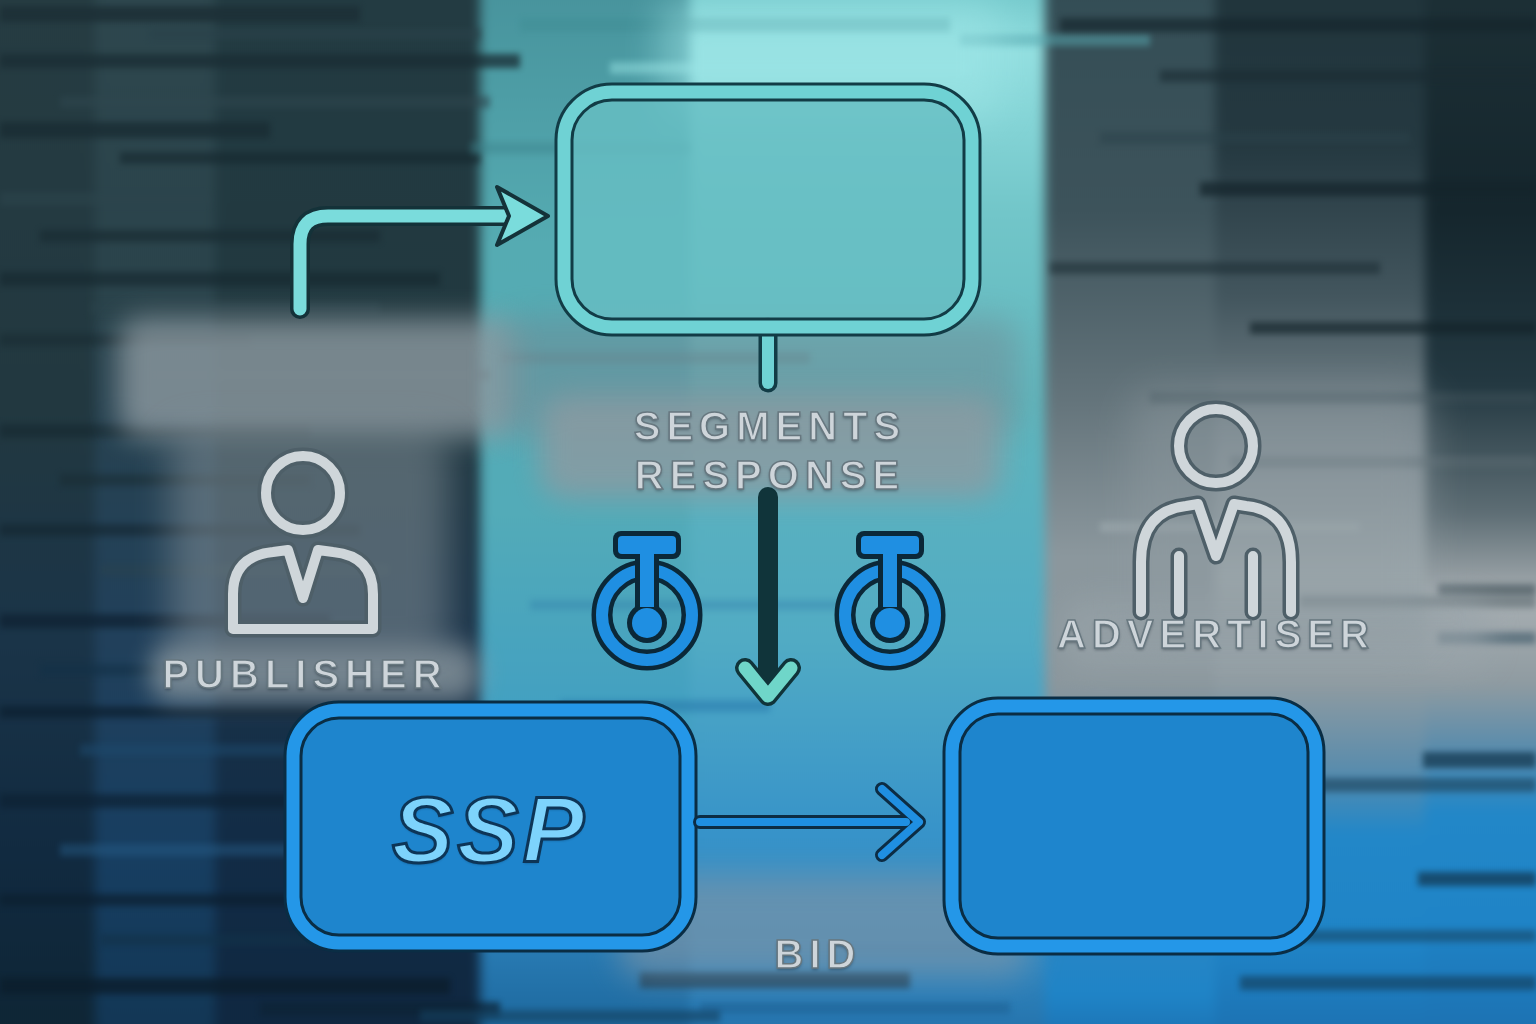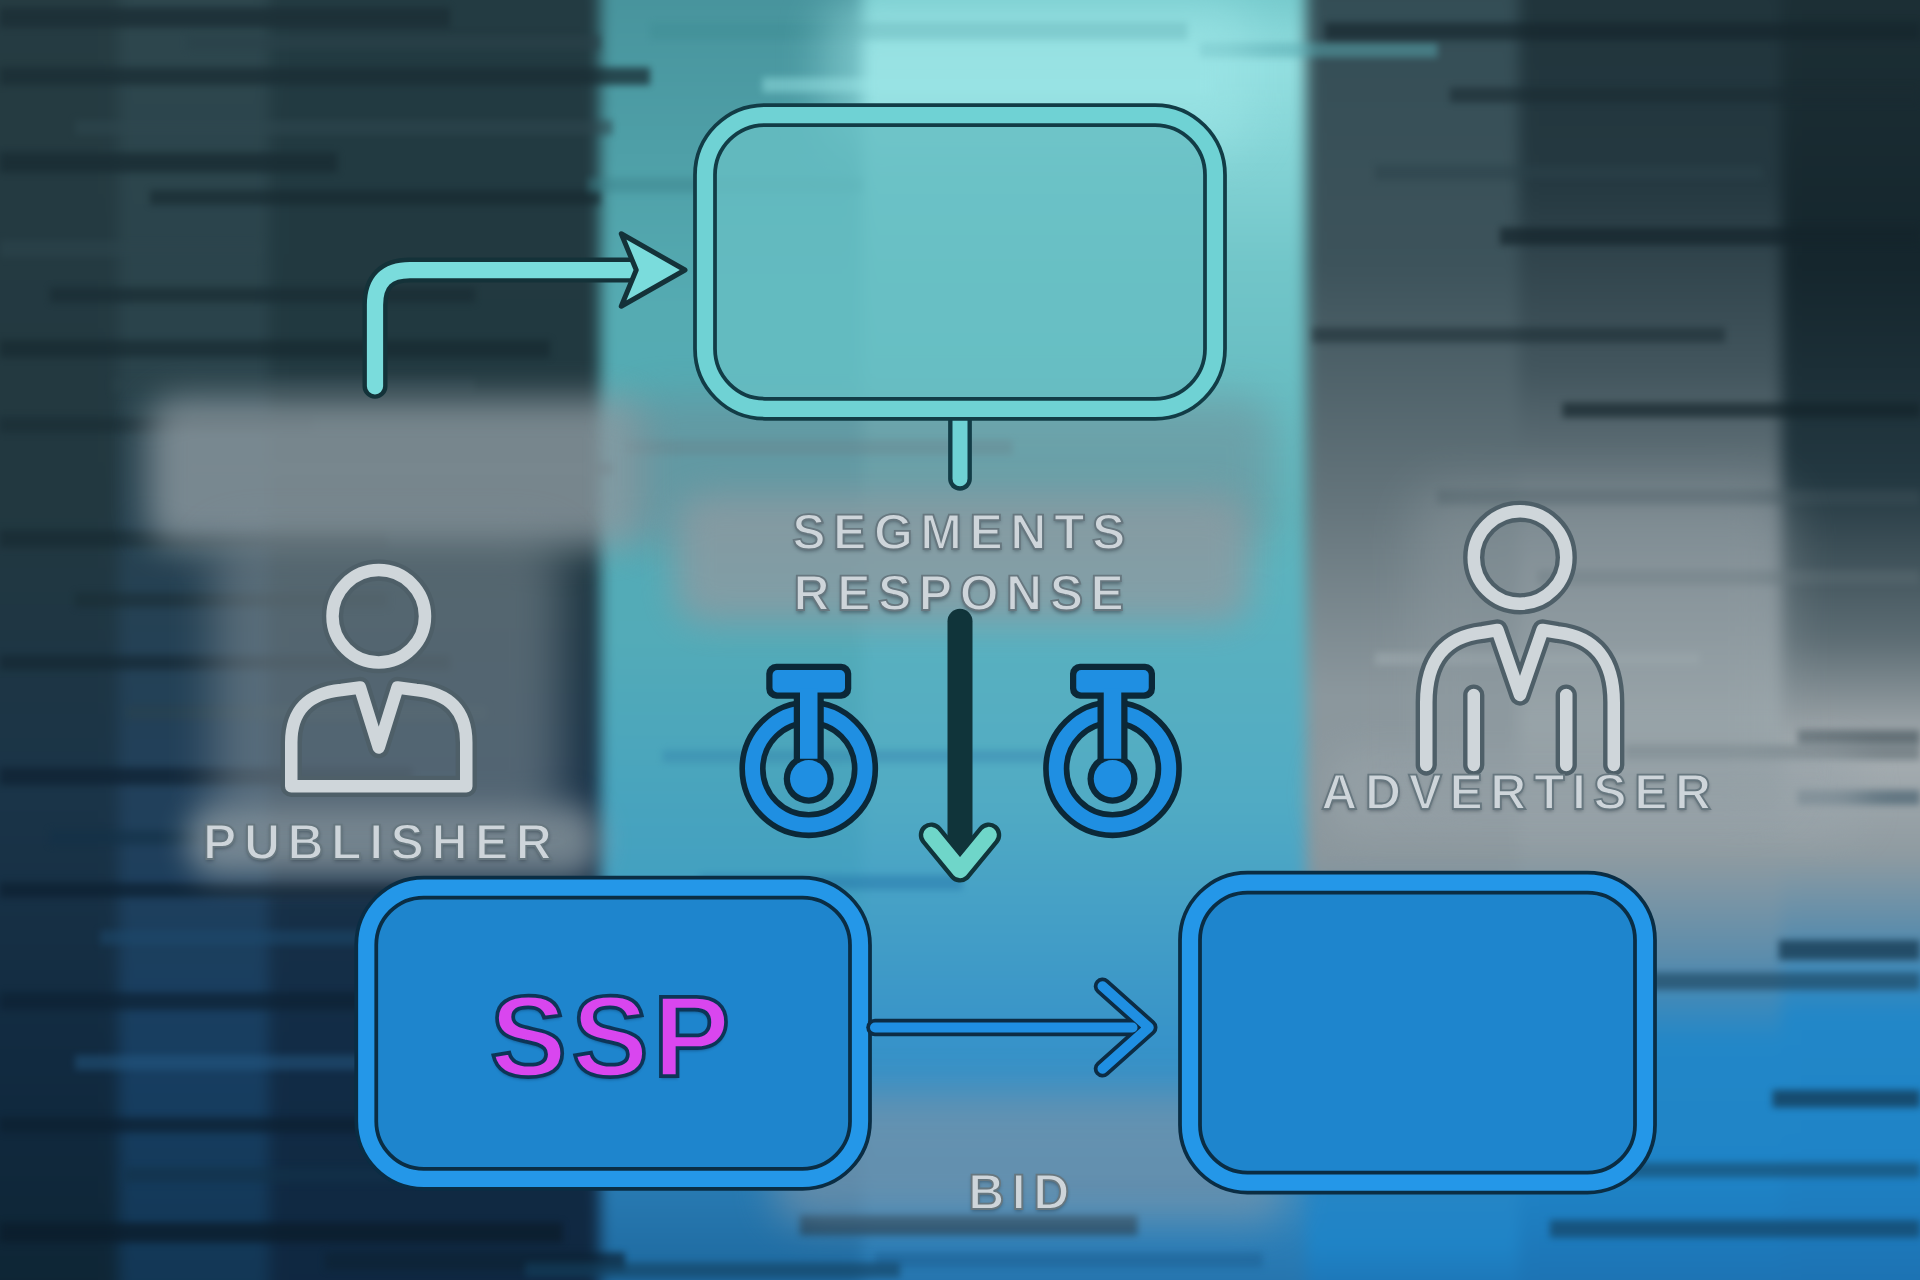--- a/index.html
+++ b/index.html
@@ -11,22 +11,22 @@
   .patch{position:absolute;border-radius:24px;}
   #diagram{position:absolute;left:0;top:0;}
   .glabel{position:absolute;transform:translateX(-50%);text-align:center;
           font-weight:700;font-size:40px;line-height:49px;letter-spacing:6px;
           color:#ced5da;-webkit-text-stroke:1.5px #67777f;
           text-shadow:0 2px 3px rgba(15,30,40,.38);white-space:nowrap;}
   .node-label{position:absolute;transform:translateX(-50%);font-weight:700;
           font-size:92px;letter-spacing:4px;white-space:nowrap;}
   .node-label.teal{color:#7fd8da;-webkit-text-stroke:3px #175058;
           text-shadow:0 2px 2px rgba(10,45,55,.3);}
-  .node-label.blue{color:#d946ef;-webkit-text-stroke:3px #0d3557;
-          text-shadow:0 2px 2px rgba(5,30,55,.3);}
+  .node-label.blue{color:#7dd3fc;-webkit-text-stroke:3px #0d3557;
+          text-shadow:0 2px 2px rgba(5,30,55,.3);font-style:italic;}
 </style>
 </head>
 <body>
 
 <div class="canvas">
 
   <div class="bands">
     <div class="band" style="left:-24px;width:144px;background:linear-gradient(180deg,#263c42 0%,#223840 40%,#1a3448 62%,#112a40 82%,#0e2534 100%);"></div>
     <div class="band" style="left:95px;width:125px;background:linear-gradient(180deg,#2e474e 0%,#2a434b 30%,#21405b 62%,#173e61 82%,#123654 100%);"></div>
     <div class="band" style="left:215px;width:270px;background:linear-gradient(180deg,#233b42 0%,#21383f 38%,#1a3349 62%,#122c46 80%,#0f2740 100%);"></div>

